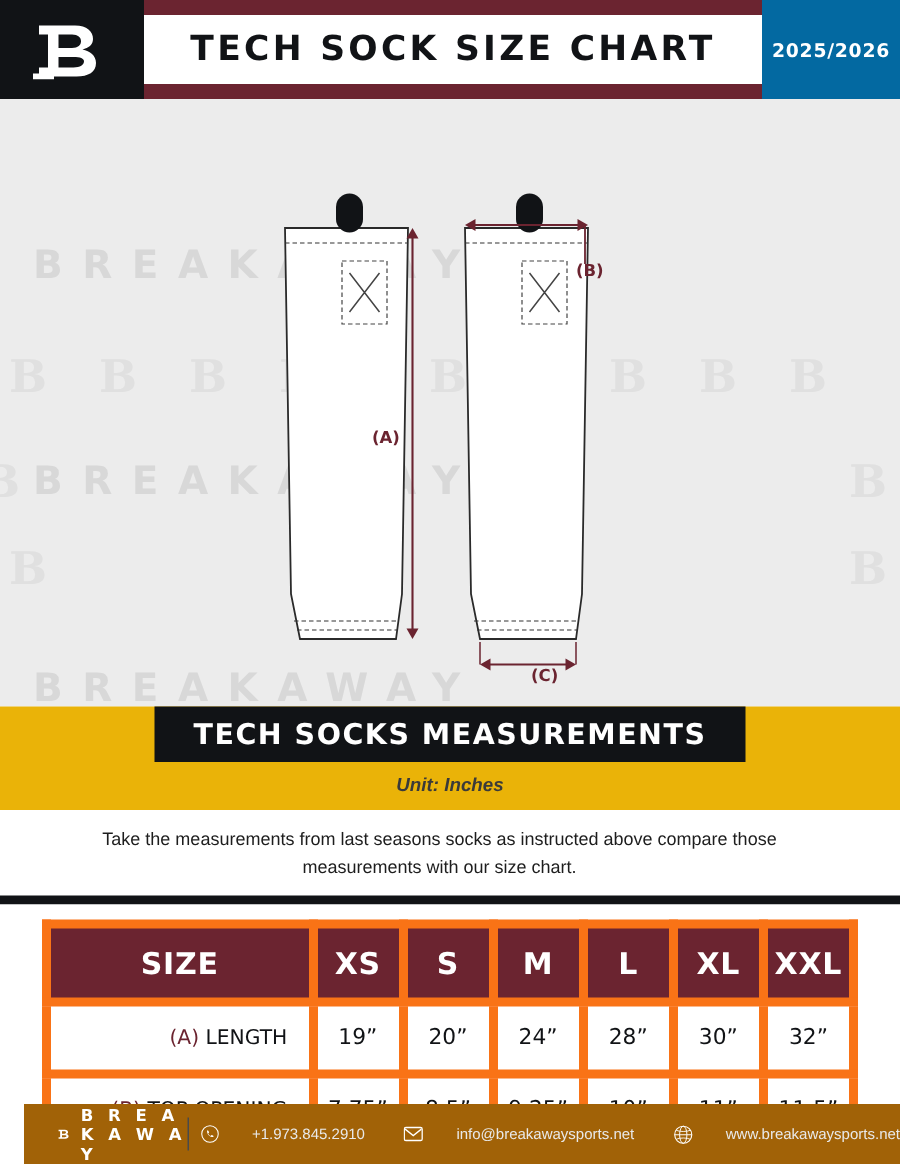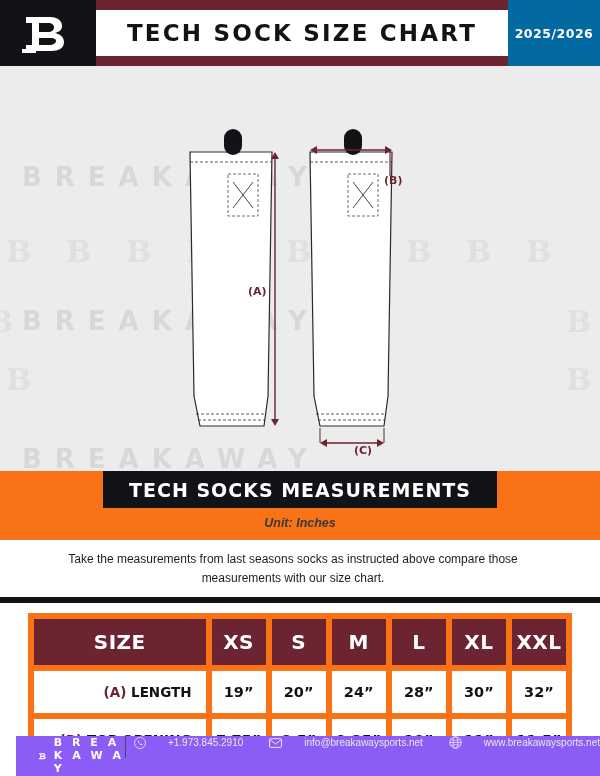--- a/index.html
+++ b/index.html
@@ -72,21 +72,21 @@
   .wm-b {
     position: absolute;
     color: #e0e0e0;
     font-family: "DejaVu Serif", serif;
     font-weight: bold;
     font-size: 30px;
   }
   .svg-wrap { position: absolute; inset: 0; }
 
   .measure-band {
-    background: #f97316;
+    background: #eab308;
     padding: 0 0 10px 0;
     text-align: center;
     position: relative;
   }
   .measure-title {
     display: inline-block;
     background: #111316;
     color: #fff;
     font-family: "DejaVu Sans", sans-serif;
     font-weight: bold;
@@ -123,37 +123,37 @@
   }
   thead th {
     background: #6b2430;
     color: #fff;
     font-size: 20px;
     font-weight: bold;
     height: 52px;
     letter-spacing: 0.5px;
   }
   thead th.lbl { font-size: 20px; }
-  tbody td { height: 48px; font-size: 14.5px; font-weight: bold; color:#111316;margin-top:40px; }
+  tbody td { height: 48px; font-size: 14.5px; font-weight: normal; color:#111316;margin-top:40px; }
   tbody td.rowlabel {
     text-align: right;
     padding-right: 14px;
     font-size: 13.5px;
   }
   .letter { color: #6b2430; }
   col.c-label { width: 33%; }
 
   
   .footer {
     position: absolute;
     bottom: 0; left: 16px; right: 0;
     height: 40px;
-    background: #8b5cf6;
+    background: #a16207;
     display: flex;
-    align-items: flex-start;
+    align-items: center;
     color: #fff;
   }
   .footer-logo {
     display: flex; align-items: center; gap: 6px;
     padding-left: 22px; width: 176px;
   }
   .footer-brand {
     font-family: "DejaVu Sans", sans-serif;
     font-size: 11px; letter-spacing: 3px; font-weight: bold; color: #fff;
   }

